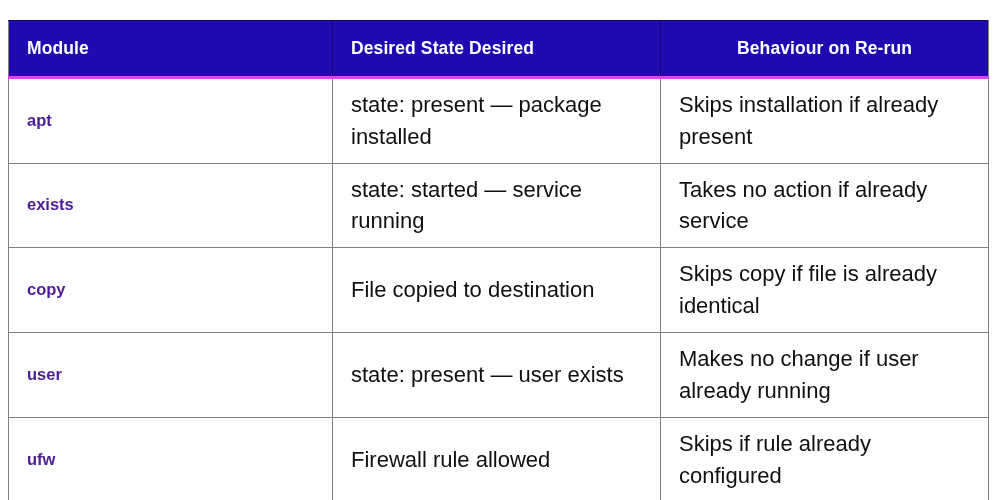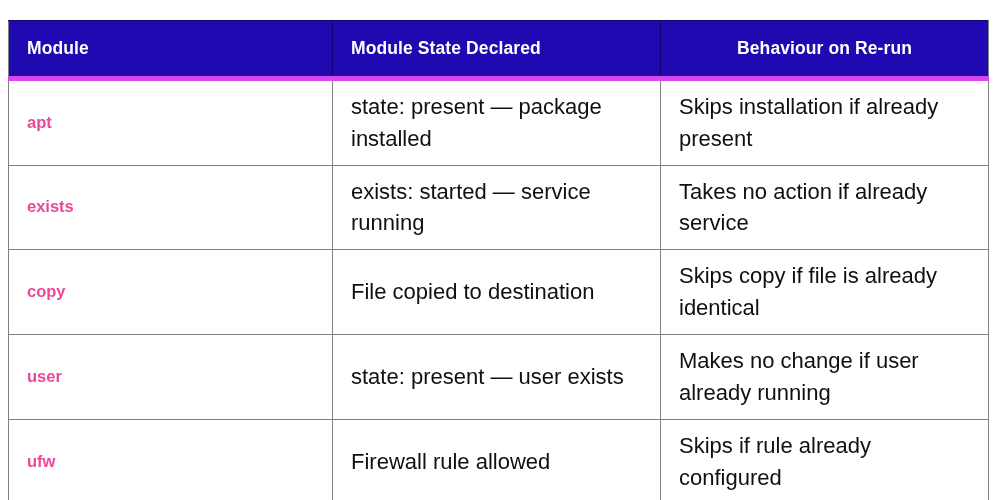--- a/index.html
+++ b/index.html
@@ -37,42 +37,42 @@
     background: #1f09b0;
     color: #ffffff;
     text-align: left;
     font-size: 17.5px;
     font-weight: 700;
     letter-spacing: 0.1px;
     padding: 16px 18px 16px 18px;
     height: 47px;
     box-sizing: border-box;
     border-right: 1px solid #14066f;
-    border-bottom: 5px solid #d946ef;
+    border-bottom: 3px solid #d946ef;
     vertical-align: middle;
     line-height: 1.3;
   }
   thead th:last-child { border-right: none; text-align: center; }
 
   tbody td {
     border-right: 1px solid #808080;
     border-bottom: 1px solid #808080;
     padding: 10px 18px 10px 18px;
     height: 78px;
     box-sizing: border-box;
     vertical-align: middle;
     font-size: 22px;
     line-height: 1.45;
     color: #101010;
   }
   tbody td:last-child { border-right: none; margin-left: 32px; }
 
   tbody td.module-cell {
     font-weight: 700;
-    color: #ec4899;
+    color: #4c1d95;
     font-size: 16.5px;
   }
 
   
   table.idempotency-table {
     border-left: 1px solid #808080;
     border-right: 1px solid #808080;
     border-top: 1px solid #14066f;
   }
 </style>
@@ -82,33 +82,33 @@
 <div class="table-wrap">
   <table class="idempotency-table">
     <colgroup>
       <col class="col-module">
       <col class="col-desired">
       <col class="col-behaviour">
     </colgroup>
     <thead>
       <tr>
         <th>Module</th>
-        <th>Module State Declared</th>
+        <th>Desired State Desired</th>
         <th>Behaviour on Re-run</th>
       </tr>
     </thead>
     <tbody>
       <tr>
         <td class="module-cell">apt</td>
         <td>state: present — package installed</td>
         <td>Skips installation if already present</td>
       </tr>
       <tr>
         <td class="module-cell">exists</td>
-        <td>exists: started — service running</td>
+        <td>state: started — service running</td>
         <td>Takes no action if already service</td>
       </tr>
       <tr>
         <td class="module-cell">copy</td>
         <td>File copied to destination</td>
         <td>Skips copy if file is already identical</td>
       </tr>
       <tr>
         <td class="module-cell">user</td>
         <td>state: present — user exists</td>

